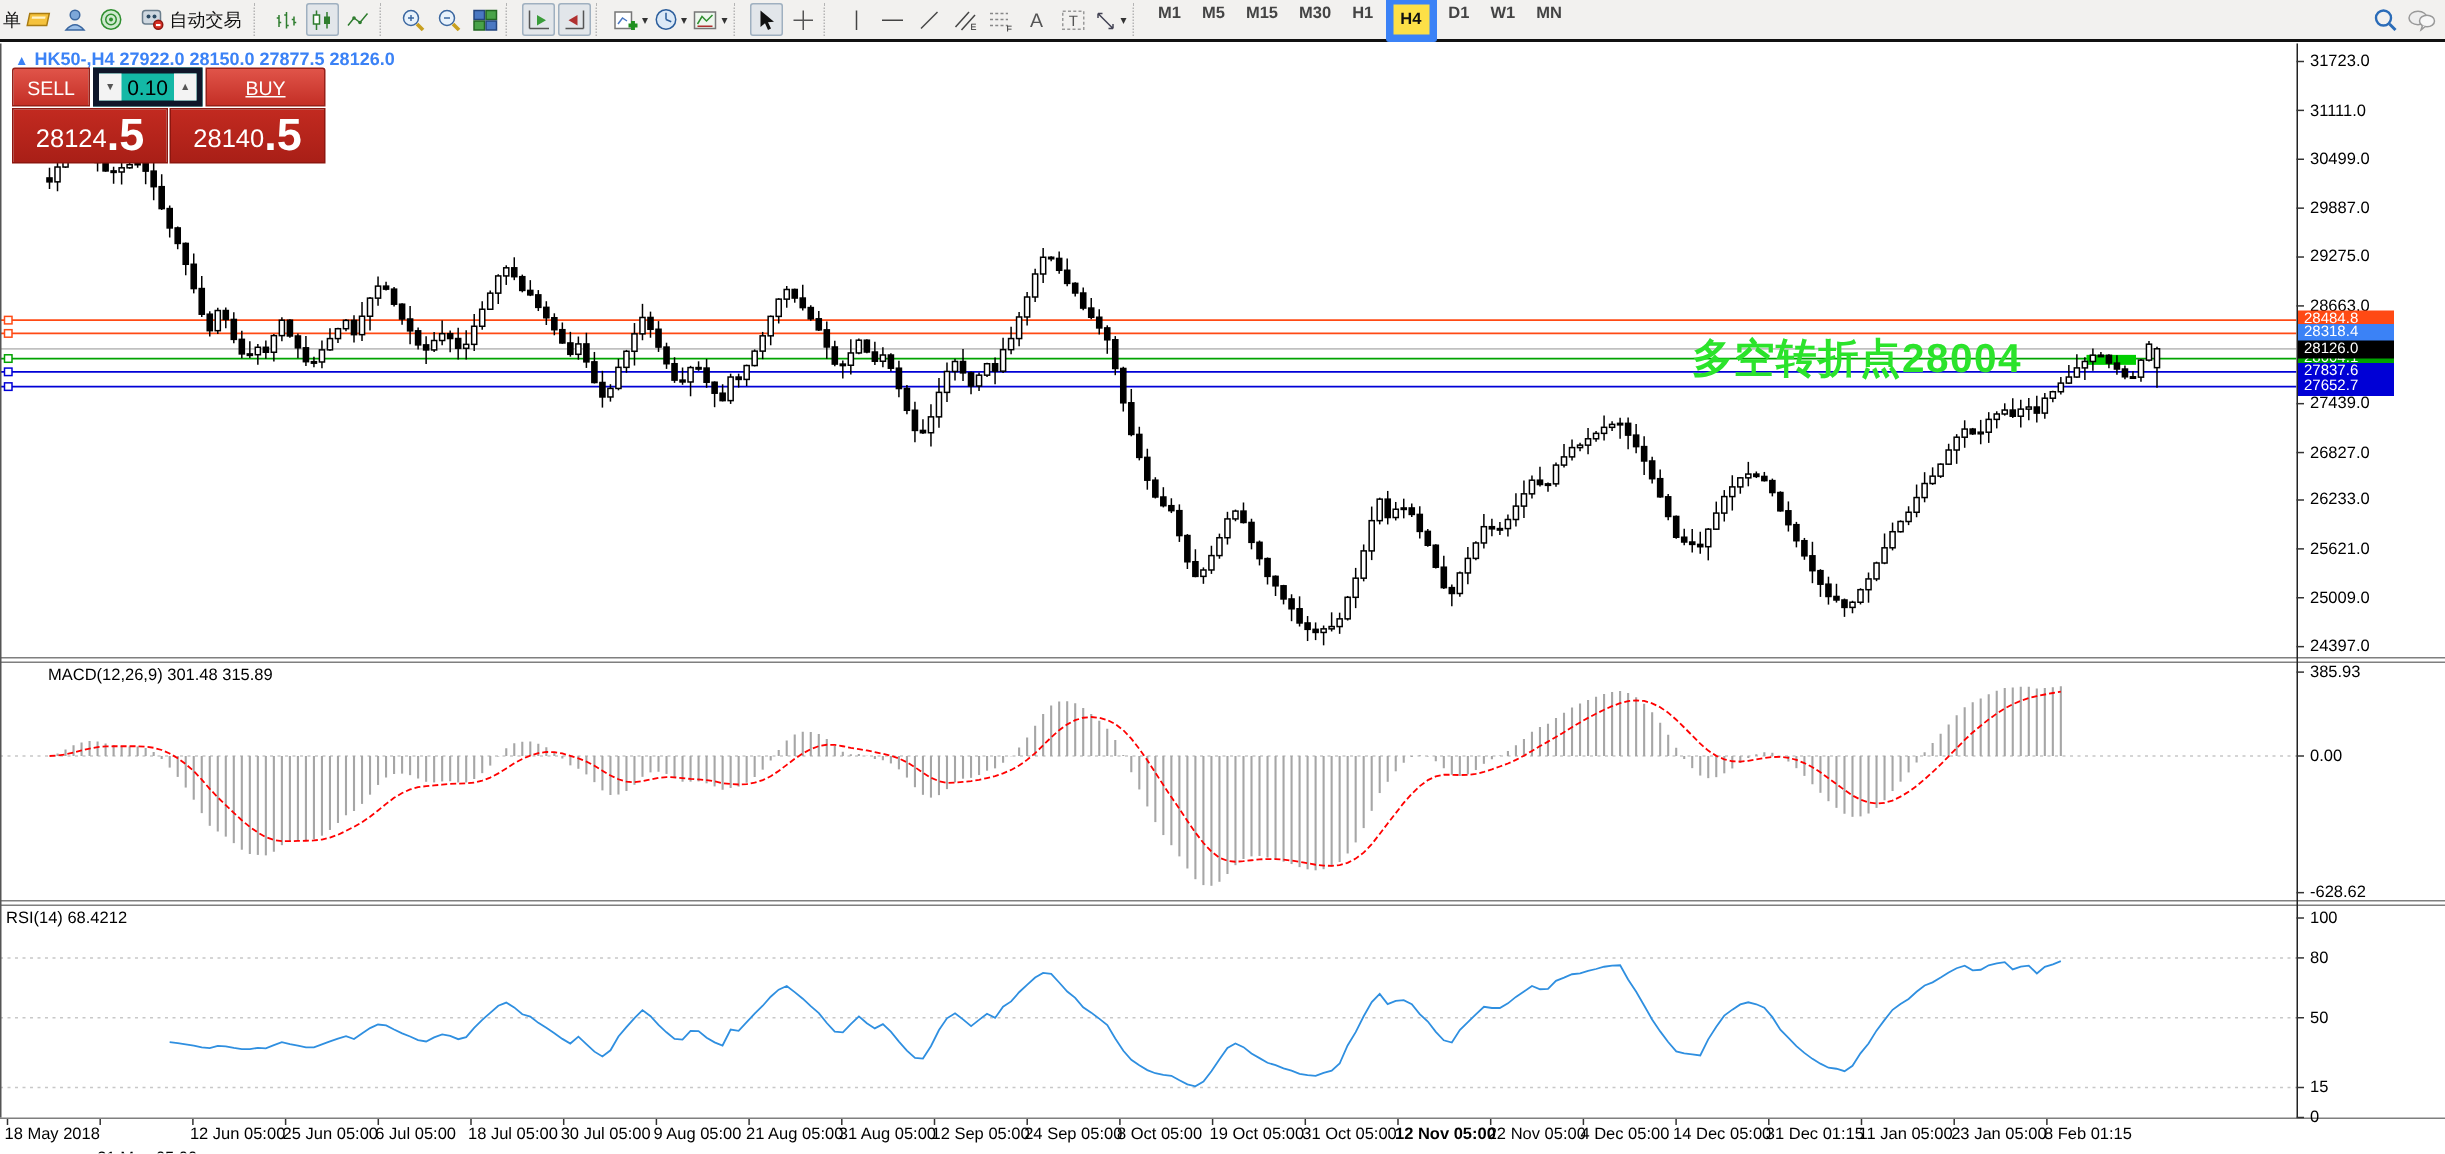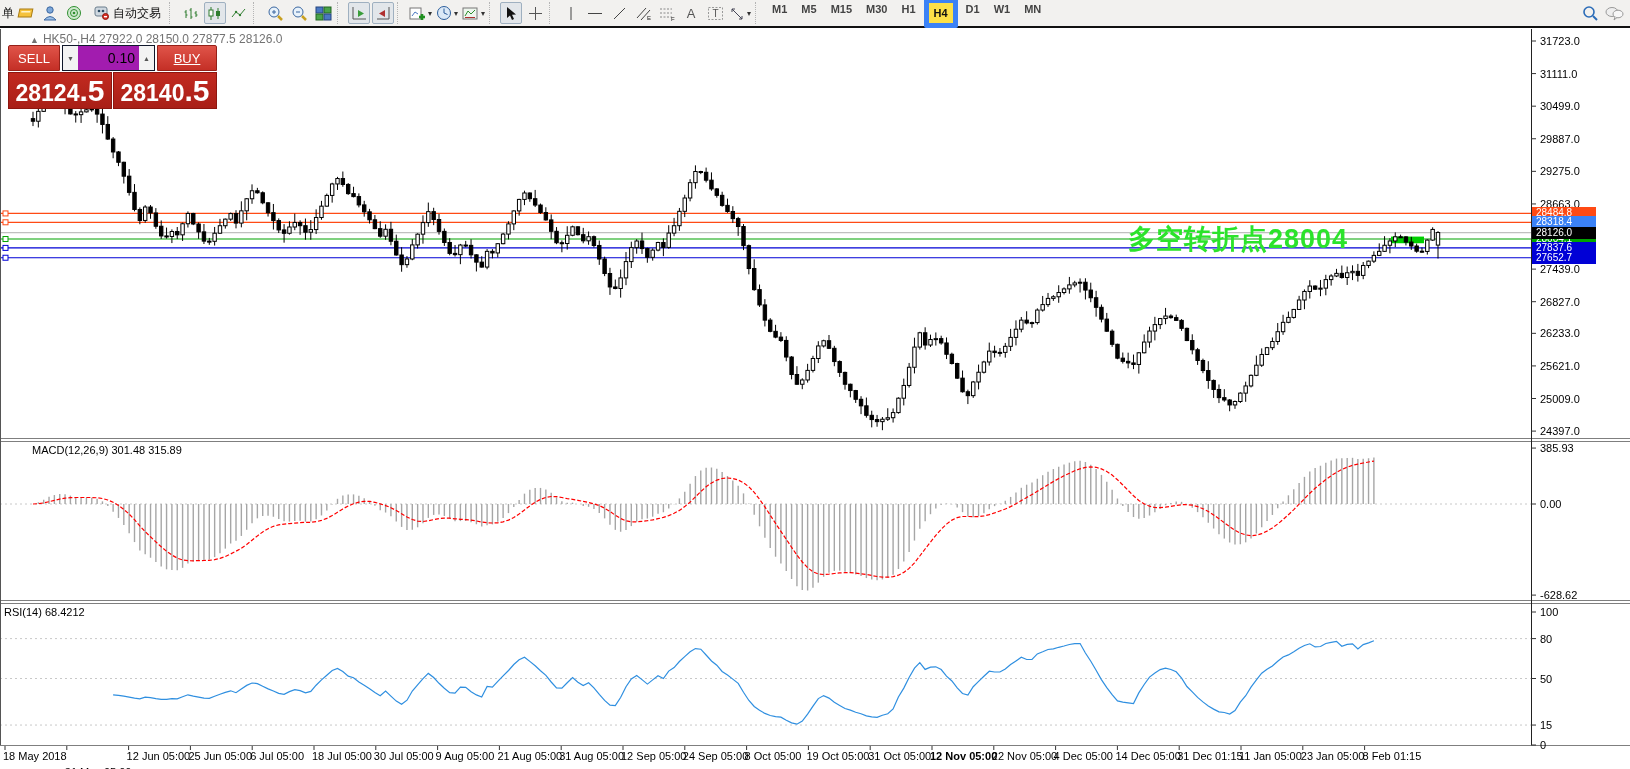--- a/index.html
+++ b/index.html
@@ -20,37 +20,37 @@
   .dd-arrow{font-size:8px;color:#333;margin-left:2px;}
   
   #chartArea{position:absolute;left:0;top:28px;width:1630px;height:741px;background:#fff;}
   #chartSvg{position:absolute;left:0;top:-28px;} 
   .pane-label{position:absolute;font-size:11px;color:#000;z-index:3;}
   .axis-label{position:absolute;left:1540px;font-size:11px;color:#000;z-index:3;white-space:nowrap;}
   .axis-tag{position:absolute;left:1532px;width:64px;height:12px;line-height:12px;font-size:10px;
     color:#fff;padding-left:4px;box-sizing:border-box;z-index:4;white-space:nowrap;}
   .time-label{position:absolute;top:722px;font-size:11px;color:#000;z-index:3;white-space:nowrap;}
   
-  #ohlcTitle{position:absolute;left:10px;top:4px;font-size:12px;font-weight:normal;color:#737373;z-index:5;margin-left:20px;}
+  #ohlcTitle{position:absolute;left:10px;top:4px;font-size:12px;font-weight:bold;color:#3b82f6;z-index:5;}
   #ohlcTitle .tri{font-size:9px;margin-right:4px;}
   
   #ocp{position:absolute;left:8px;top:17px;width:209px;z-index:6;font-family:"Liberation Sans",sans-serif;}
   #ocp .row1{display:flex;height:26px;}
   .ocp-btn{background:linear-gradient(#e05449,#c42f26);color:#fff;font-size:13px;display:flex;
     align-items:center;justify-content:center;border:1px solid #952018;box-sizing:border-box;}
   #sellBtn{width:52px;border-radius:2px 0 0 0;}
-  #buyBtn{width:60px;flex:0 0 auto;border-radius:0 2px 0 0;text-decoration:underline;}
-  #volBox{flex:1;display:flex;background:#a21caf;border:1px solid #0f172a;box-sizing:border-box;margin:0 2px;}
+  #buyBtn{width:80px;flex:0 0 auto;border-radius:0 2px 0 0;text-decoration:underline;}
+  #volBox{flex:1;display:flex;background:#14b8a6;border:4px solid #0f172a;box-sizing:border-box;margin:0 2px;}
   .vol-step{width:15px;display:flex;align-items:center;justify-content:center;font-size:7px;color:#555;background:#f3f3f3;}
   #volVal{flex:1;display:flex;align-items:center;justify-content:flex-end;padding-right:4px;font-size:14px;color:#000;}
   #ocp .row2{display:flex;height:37px;margin-top:1px;}
   .px-tile{flex:1;background:linear-gradient(#c22a20,#a91f17);color:#fff;display:flex;align-items:flex-end;
     justify-content:center;border:1px solid #8d160f;box-sizing:border-box;padding-bottom:2px;}
   .px-tile:first-child{margin-right:1px;}
-  .px-main{font-size:23px;font-weight:bold;line-height:26px;}
+  .px-main{font-size:17px;font-weight:normal;line-height:26px;}
   .px-frac{font-size:30px;font-weight:bold;line-height:30px;}
   
   #annot{position:absolute;left:1128px;top:193px;font-size:27px;font-weight:bold;z-index:4;
     letter-spacing:1px;white-space:nowrap;}
 </style>
 </head>
 <body>
 
 <div id="app">
 

